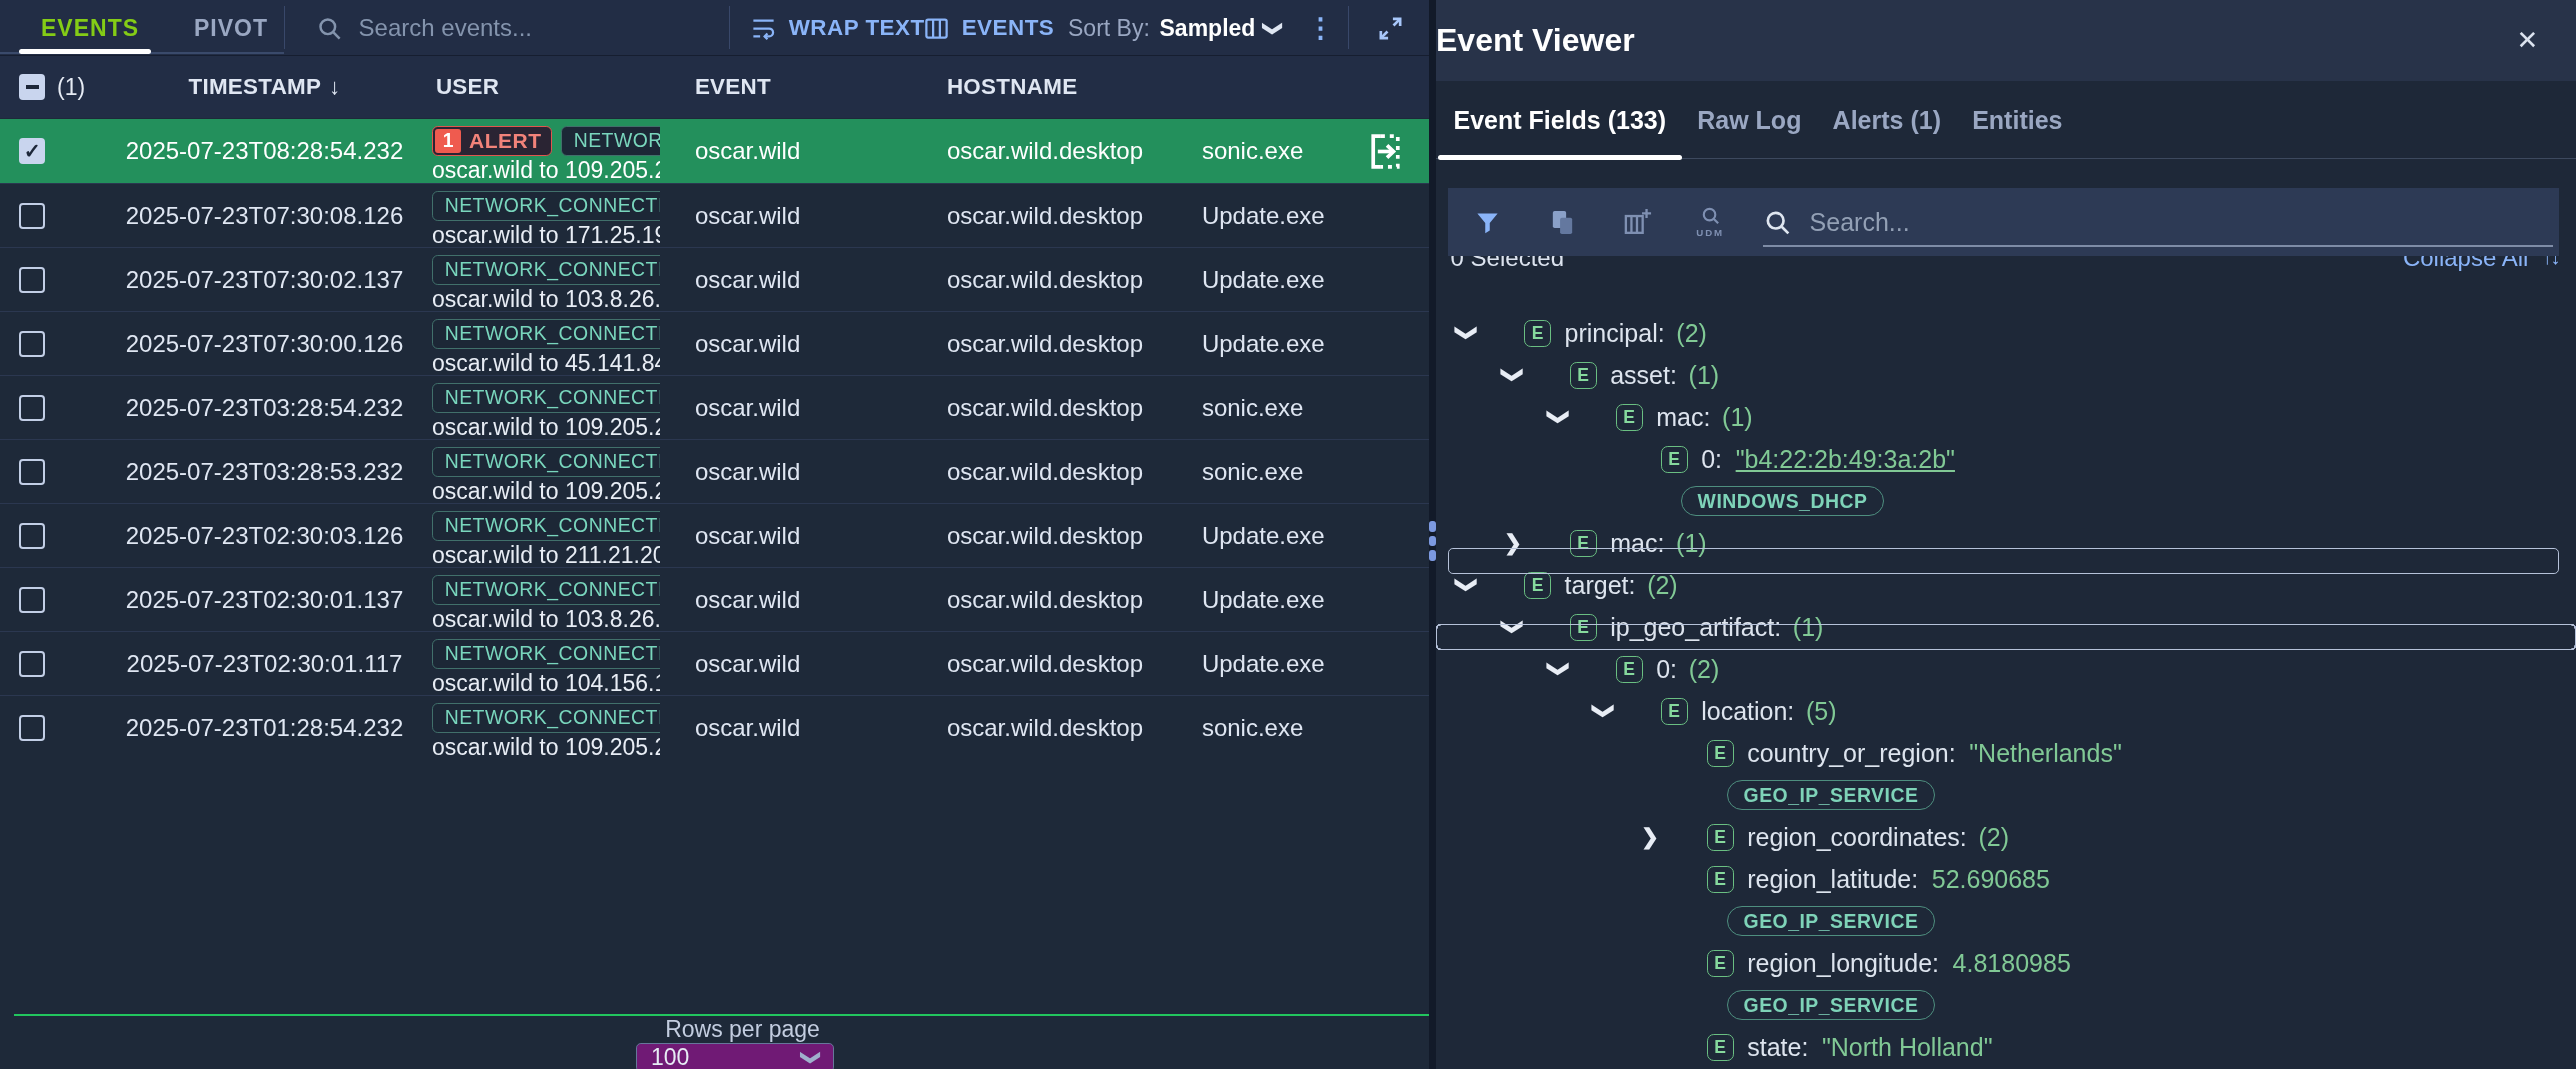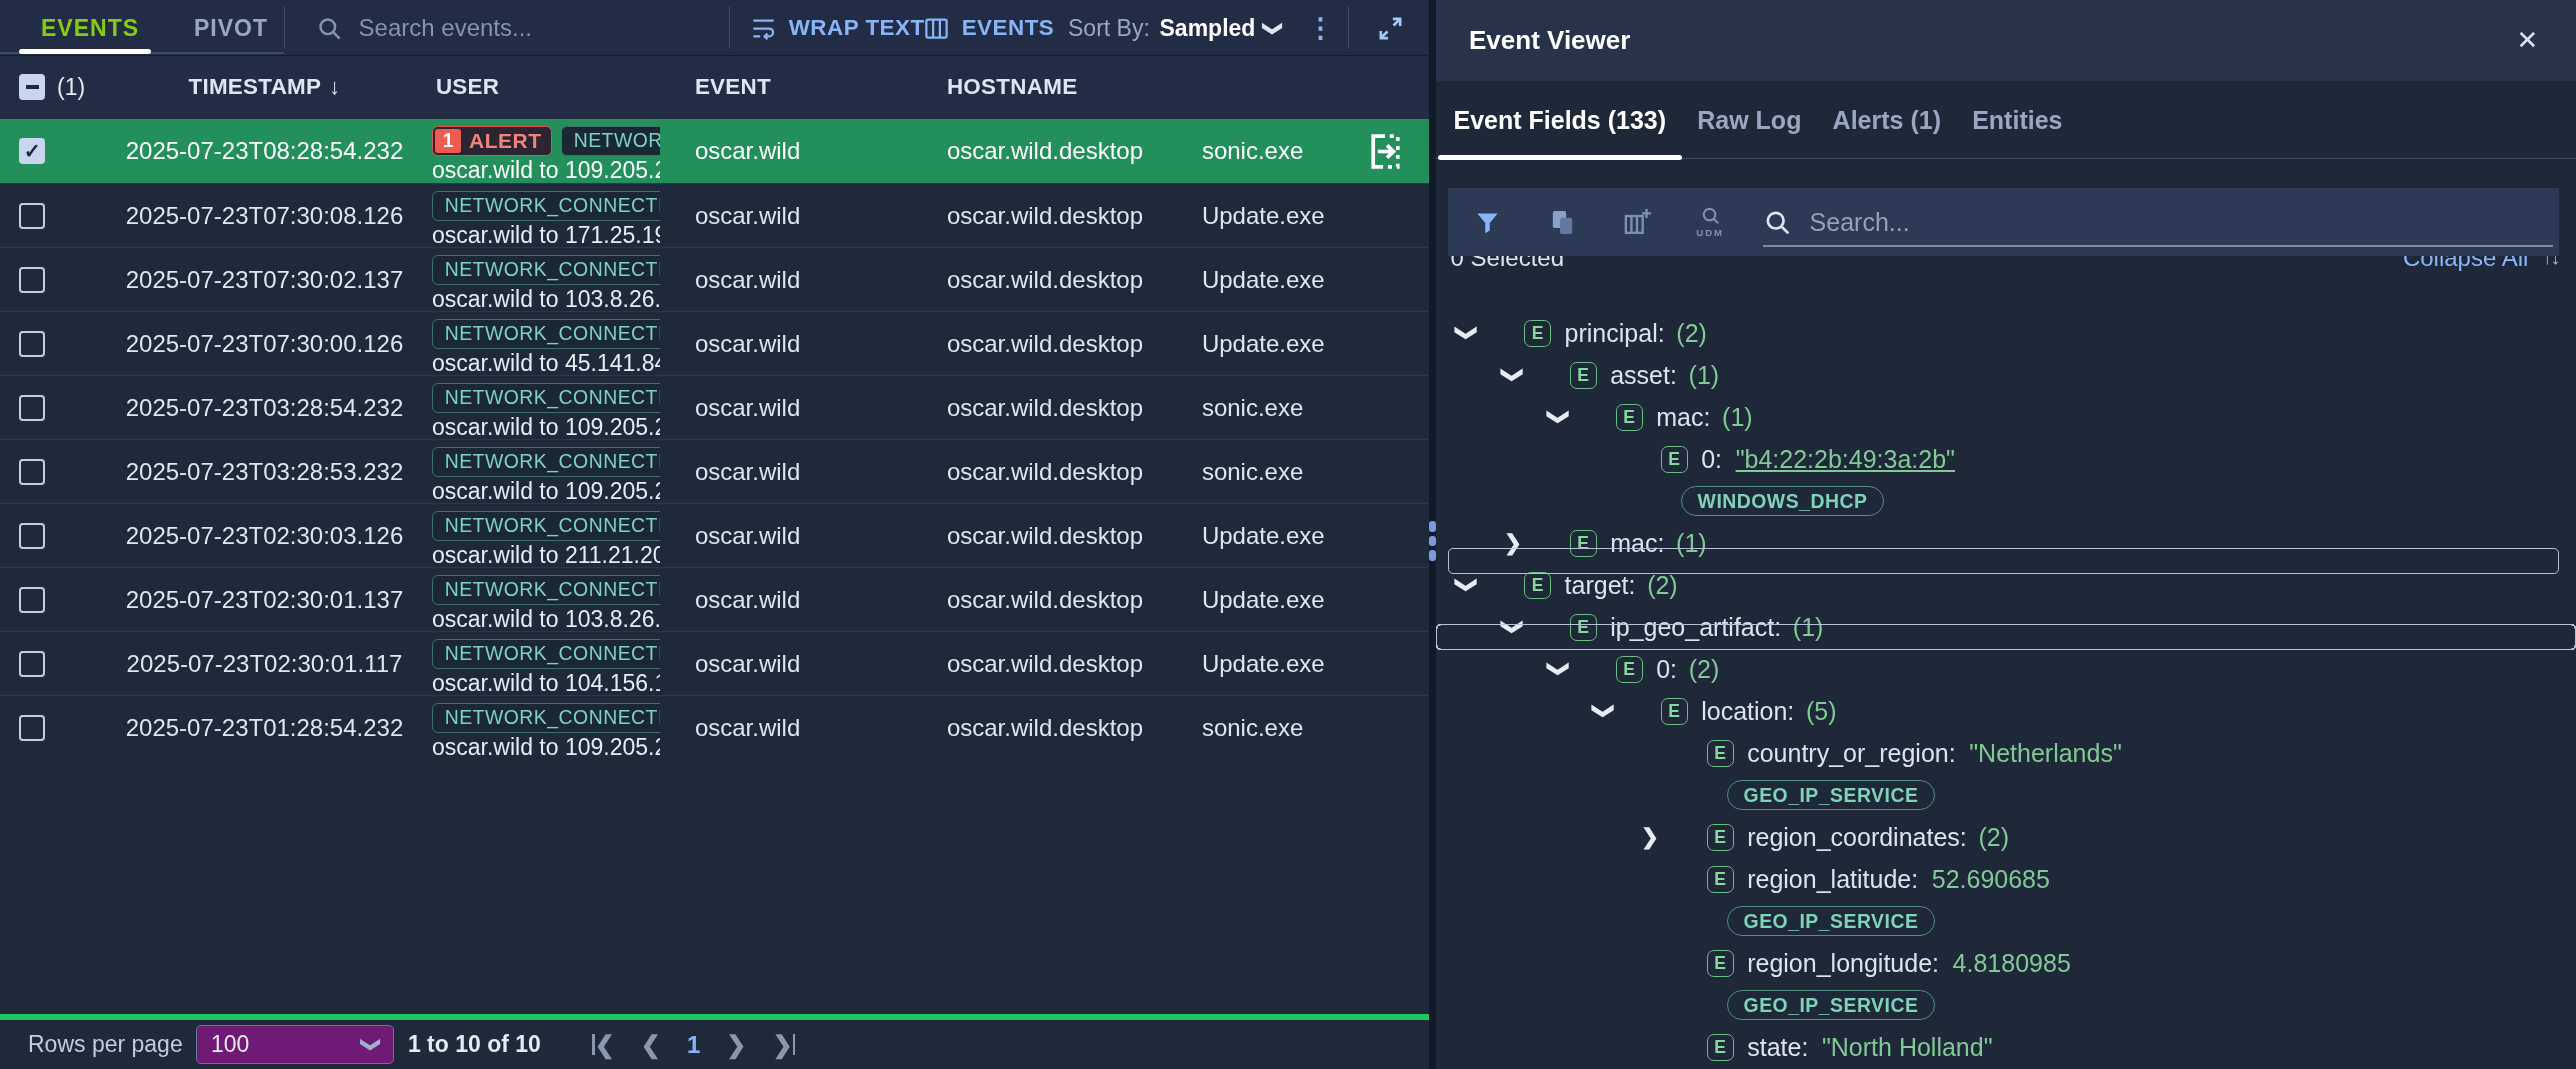--- a/index.html
+++ b/index.html
@@ -52,38 +52,38 @@
   .rowaction { position:absolute; right:21.4px; top:9.7px; width:45px; height:45px; display:flex; align-items:center; justify-content:center; background:none; border:none; cursor:pointer; }
 
   
   .cb { width:26px; height:26px; border:2.4px solid #c2cee6; border-radius:3.9px; background:transparent; display:flex; align-items:center; justify-content:center; flex-shrink:0; cursor:pointer; }
   .cb.checked { background:#c9d5ee; border-color:#c9d5ee; color:#1d2739; font-size:20.4px; font-weight:bold; }
   .cb.indet { background:#c9d5ee; border-color:#c9d5ee; }
   .cb.indet::after { content:""; width:13.6px; height:3.4px; background:#1d2739; }
   .cb.tree { border-color:#b6c2d9; border-width:1.9px; border-radius:4.9px; }
 
   
-  .pagination { position:absolute; left:0; bottom:0; width:1429px; height:55px; border-top:6px solid #22c55e; display:flex; align-items:center; background:#1e2939; }
+  .pagination { position:absolute; left:14px; bottom:0; width:1429px; height:55px; border-top:2px solid #22c55e; display:flex; align-items:center; background:#1e2939;flex-direction:column; }
   .pg-label { margin-left:28px; font-size:23px; color:#c3cde0; }
   .pg-select { margin-left:13.6px; width:198px; height:39px; border:1px solid #66779a; border-radius:4.9px; display:flex; align-items:center; justify-content:space-between; padding:0 13.6px; font-size:23px; color:#e6ebf4; cursor:pointer; background:#701a75; }
   .pg-range { margin-left:13.6px; font-size:23px; font-weight:bold; color:#e6ebf4; }
   .pg-nav { margin-left:51px; display:flex; align-items:center; gap:26px; }
   .pg-btn { background:none; border:none; color:#8b97ad; font-size:24px; font-weight:bold; cursor:pointer; display:flex; align-items:center; font-family:inherit; }
   .pg-btn .bar { width:2.9px; height:21.4px; background:#8b97ad; }
   .pg-page { color:#8ab4f8; font-size:24px; font-weight:bold; }
 
   
   .panel-divider { position:absolute; left:1429px; top:0; width:6.8px; height:1069px; background:#121a29; }
   .drag-handle { position:absolute; left:0; top:521px; width:6.8px; display:flex; flex-direction:column; gap:3.9px; cursor:col-resize; }
   .drag-handle i { display:block; width:6.8px; height:10.7px; border-radius:2.9px; background:#7c99e0; }
 
   
   .viewer-panel { position:absolute; left:1436px; top:0; width:1140px; height:1069px; background:#1e2838; overflow:hidden; }
   .vheader { position:absolute; left:0; top:0; width:100%; height:81px; background:#283349; display:flex; align-items:center; }
-  .vtitle { margin-left:33px; font-size:26px; font-weight:bold; color:#ffffff; }
+  .vtitle { font-size:32px; font-weight:bold; color:#ffffff; }
   .vclose { position:absolute; right:29px; top:0; height:81px; width:39px; background:none; border:none; color:#dce3ef; font-size:26px; cursor:pointer; }
   .vtabs { position:absolute; left:0; top:81px; width:100%; height:78px; display:flex; padding-left:1.9px; border-bottom:1px solid rgba(154,170,207,0.25); }
   .vtab { position:relative; height:78px; display:flex; align-items:center; padding:0 15.6px; font-size:25px; font-weight:bold; color:#9aa7c2; cursor:pointer; }
   .vtab.active { color:#ffffff; }
   .vtab.active::after { content:""; position:absolute; left:0; right:0; bottom:-1px; height:4.9px; border-radius:2.9px; background:#ffffff; }
 
   .sel-row { position:absolute; left:11.7px; right:17.5px; top:236px; height:43px; display:flex; align-items:center; justify-content:space-between; z-index:1; }
   .sel-left { display:flex; align-items:center; gap:19.4px; margin-left:2.9px; color:#dce3ef; font-size:24px; }
   .sel-right { display:flex; align-items:center; gap:13.6px; color:#8ab4f8; font-size:24px; cursor:pointer; }
   .updown { font-size:20.4px; letter-spacing:-1.9px; }

